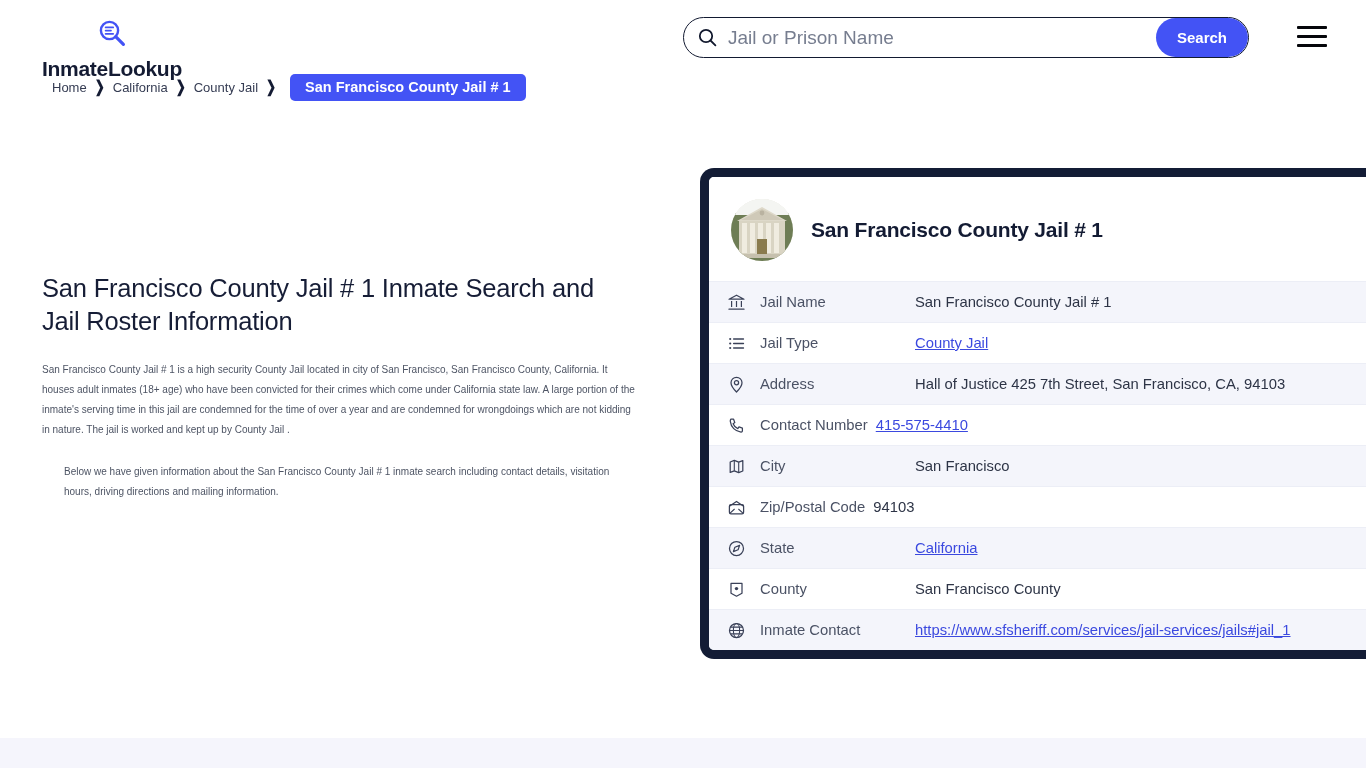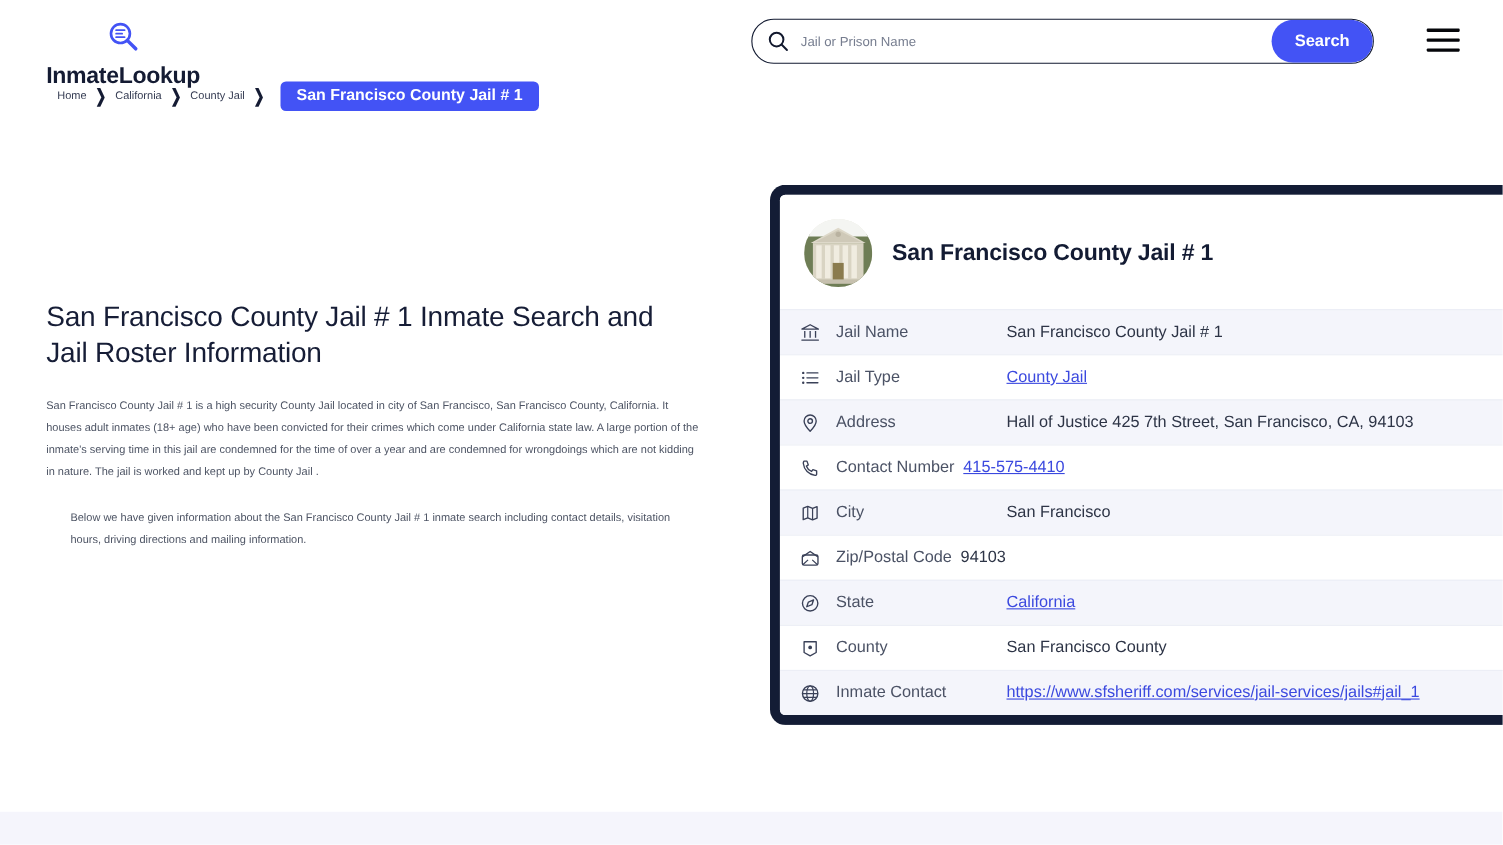--- a/index.html
+++ b/index.html
@@ -64,21 +64,21 @@
     margin-left: 14px;
     flex: 0 0 auto;
     display: block;
   }
   .search-input {
     flex: 1 1 auto;
     height: 100%;
     border: none;
     outline: none;
     font-family: "Liberation Sans", sans-serif;
-    font-size: 12px;
+    font-size: 19px;
     color: #2a3147;
     padding-left: 11px;
     background: transparent;
   }
   .search-input::placeholder { color: #767d8f; }
   .search-btn {
     flex: 0 0 auto;
     width: 92px;
     height: 100%;
     background: #4353f5;
@@ -113,21 +113,21 @@
   .breadcrumb {
     position: absolute;
     left: 52px;
     top: 76px;
     display: flex;
     align-items: center;
     height: 22px;
     gap: 0;
   }
   .crumb {
-    font-size: 10px;
+    font-size: 13px;
     color: #343b52;
     text-decoration: none;
     white-space: nowrap;
   }
   .crumb-sep {
     display: inline-block;
     margin: 0 8px;
     color: #141b33;
     font-size: 12px;
     font-weight: bold;

